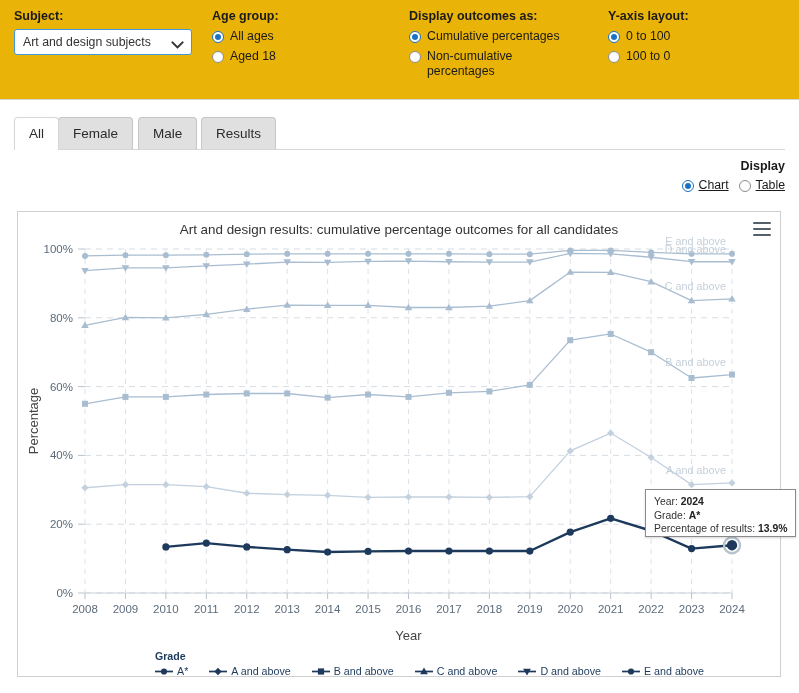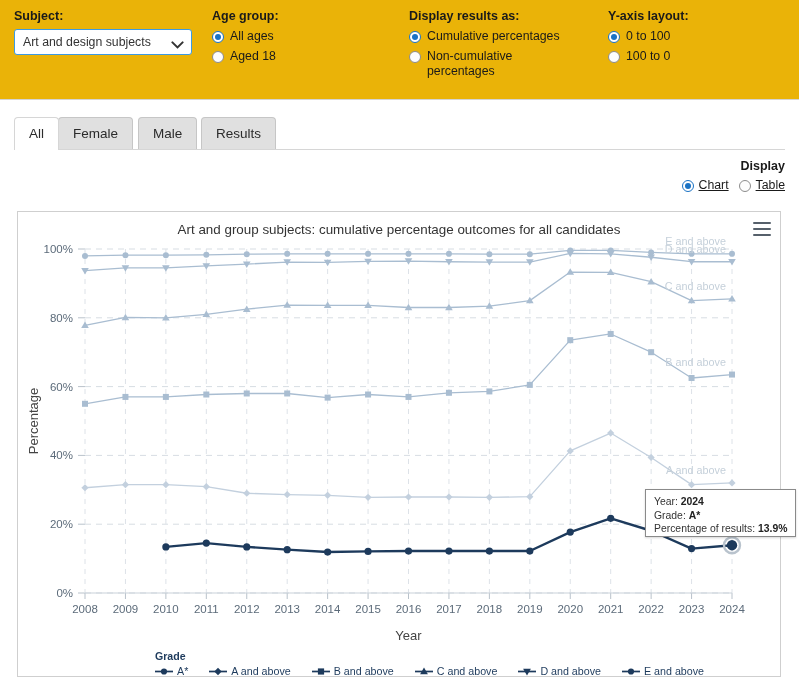--- a/index.html
+++ b/index.html
@@ -211,21 +211,21 @@
       <span class="radio checked"></span>
       <span class="rlabel">All ages</span>
     </div>
     <div class="radio-row">
       <span class="radio"></span>
       <span class="rlabel">Aged 18</span>
     </div>
   </div>
 
   <div class="fgroup g3">
-    <span class="flabel">Display results as:</span>
+    <span class="flabel">Display outcomes as:</span>
     <div class="radio-row">
       <span class="radio checked"></span>
       <span class="rlabel">Cumulative percentages</span>
     </div>
     <div class="radio-row">
       <span class="radio"></span>
       <span class="rlabel">Non-cumulative percentages</span>
     </div>
   </div>
 
@@ -265,21 +265,21 @@
       <span>Chart</span>
     </span>
     <span class="opt">
       <span class="radio"></span>
       <span>Table</span>
     </span>
   </div>
 </div>
 
 <div class="chart-card">
-  <div class="chart-title">Art and group subjects: cumulative percentage outcomes for all candidates</div>
+  <div class="chart-title">Art and design results: cumulative percentage outcomes for all candidates</div>
   <div class="hamburger">
     <i></i>
       <i></i>
       <i></i>
   </div>
   <svg class="plot" id="plot" width="764" height="466">
       <line x1="67" y1="381" x2="714" y2="381" stroke="#d7dde3" stroke-width="1" stroke-dasharray="6,5"></line>
       <text x="55" y="385" text-anchor="end" font-size="11.5" fill="#5c6b7a" font-family="&quot;Liberation Sans&quot;, sans-serif">0%</text>
       <line x1="60" y1="381" x2="67" y2="381" stroke="#b9c2cb" stroke-width="1"></line>
       <line x1="67" y1="312.2" x2="714" y2="312.2" stroke="#d7dde3" stroke-width="1" stroke-dasharray="6,5"></line>

